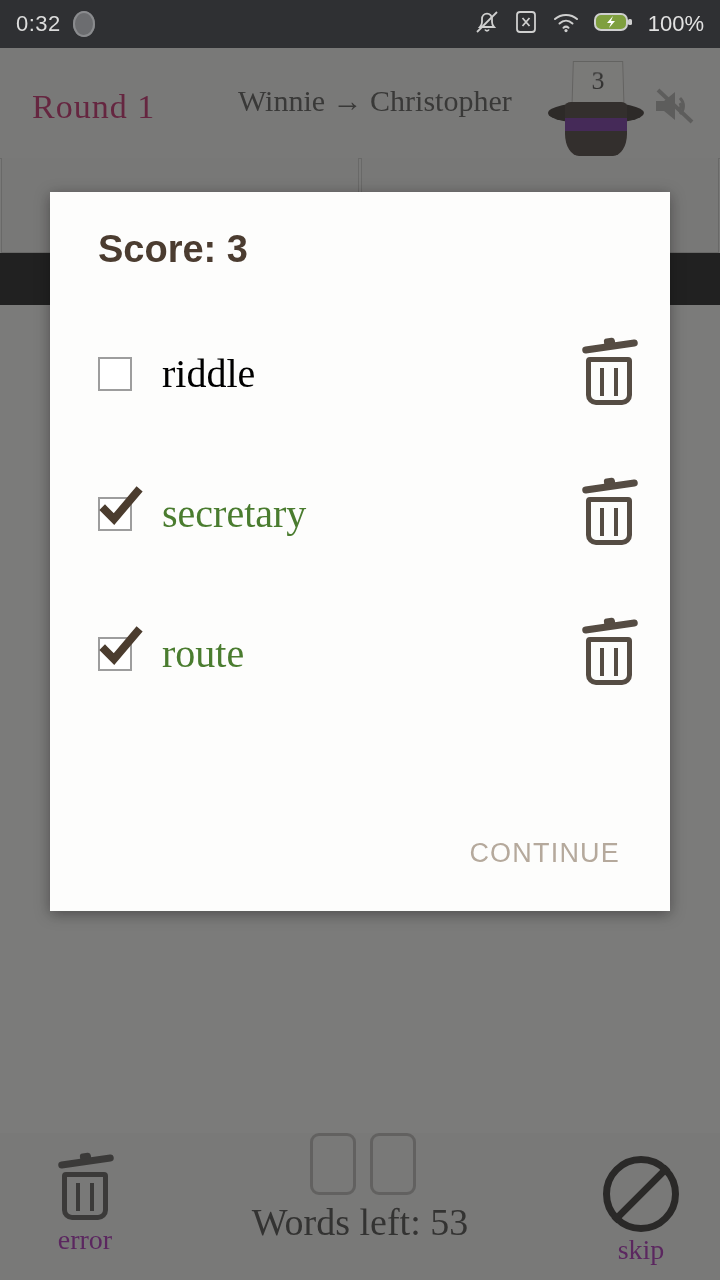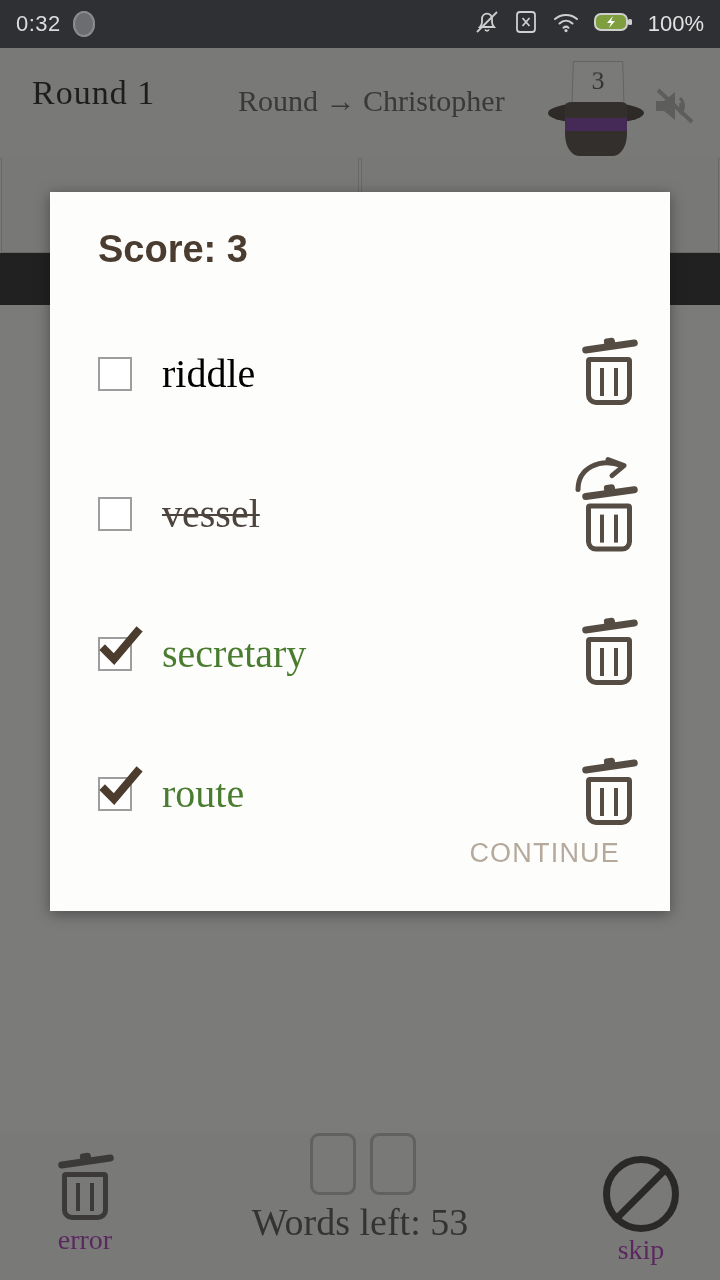--- a/index.html
+++ b/index.html
@@ -66,23 +66,23 @@
   }
   #game-header {
     position: relative;
     height: 110px;
     border-bottom: 1px solid #c9c8c5;
     display: flex;
     align-items: center;
   }
   #round-label {
     position: absolute;
-    left: 32px; top: 26px;
+    left: 32px; top: 40px;
     font-size: 34px;
-    color: #000000;
+    color: #be185d;
     letter-spacing: 1px;
   }
   #teams-label {
     position: absolute;
     left: 238px; top: 36px;
     font-size: 30px;
     color: #4b4a47;
     white-space: nowrap;
   }
   
@@ -406,21 +406,21 @@
           </svg>
       </span>
       <span id="battery-pct">100%</span>
     </div>
   </div>
 
   <div id="game">
 
     <div id="game-header">
       <div id="round-label">Round 1</div>
-      <div id="teams-label">Round → Christopher</div>
+      <div id="teams-label">Winnie → Christopher</div>
 
       <div id="hat-wrap">
         <div class="hat-card">
           <span>3</span>
         </div>
         <div class="hat-brim"></div>
         <div class="hat-crown"></div>
         <div class="hat-band"></div>
       </div>
 
@@ -481,37 +481,20 @@
         <div class="word-text">riddle</div>
         <div class="row-trash">
           <div class="trash">
             <div class="knob"></div>
               <div class="lid"></div>
               <div class="body"></div>
           </div>
         </div>
       </div>
 
-      <div class="word-row struck">
-        <div class="checkbox">
-          
-        </div>
-        <div class="word-text">vessel</div>
-        <div class="row-trash with-undo">
-          <div class="trash">
-            <svg class="undo-arrow" viewBox="0 0 66 40">
-              <path d="M4 36C4 14 26 4 48 12" fill="none" stroke="#554c43" stroke-width="5" stroke-linecap="round"></path>
-              <path d="M34 6l16 6-12 10" fill="none" stroke="#554c43" stroke-width="5" stroke-linecap="round" stroke-linejoin="round"></path>
-            </svg>
-            <div class="knob"></div>
-              <div class="lid"></div>
-              <div class="body"></div>
-          </div>
-        </div>
-      </div>
 
       <div class="word-row checked">
         <div class="checkbox">
           <svg class="tick" viewBox="0 0 46 46">
             <path d="M8 24l9 9L40 6" fill="none" stroke="#4b3c2e" stroke-width="8" stroke-linecap="square"></path>
             </svg>
         </div>
         <div class="word-text">secretary</div>
         <div class="row-trash">
           <div class="trash">

